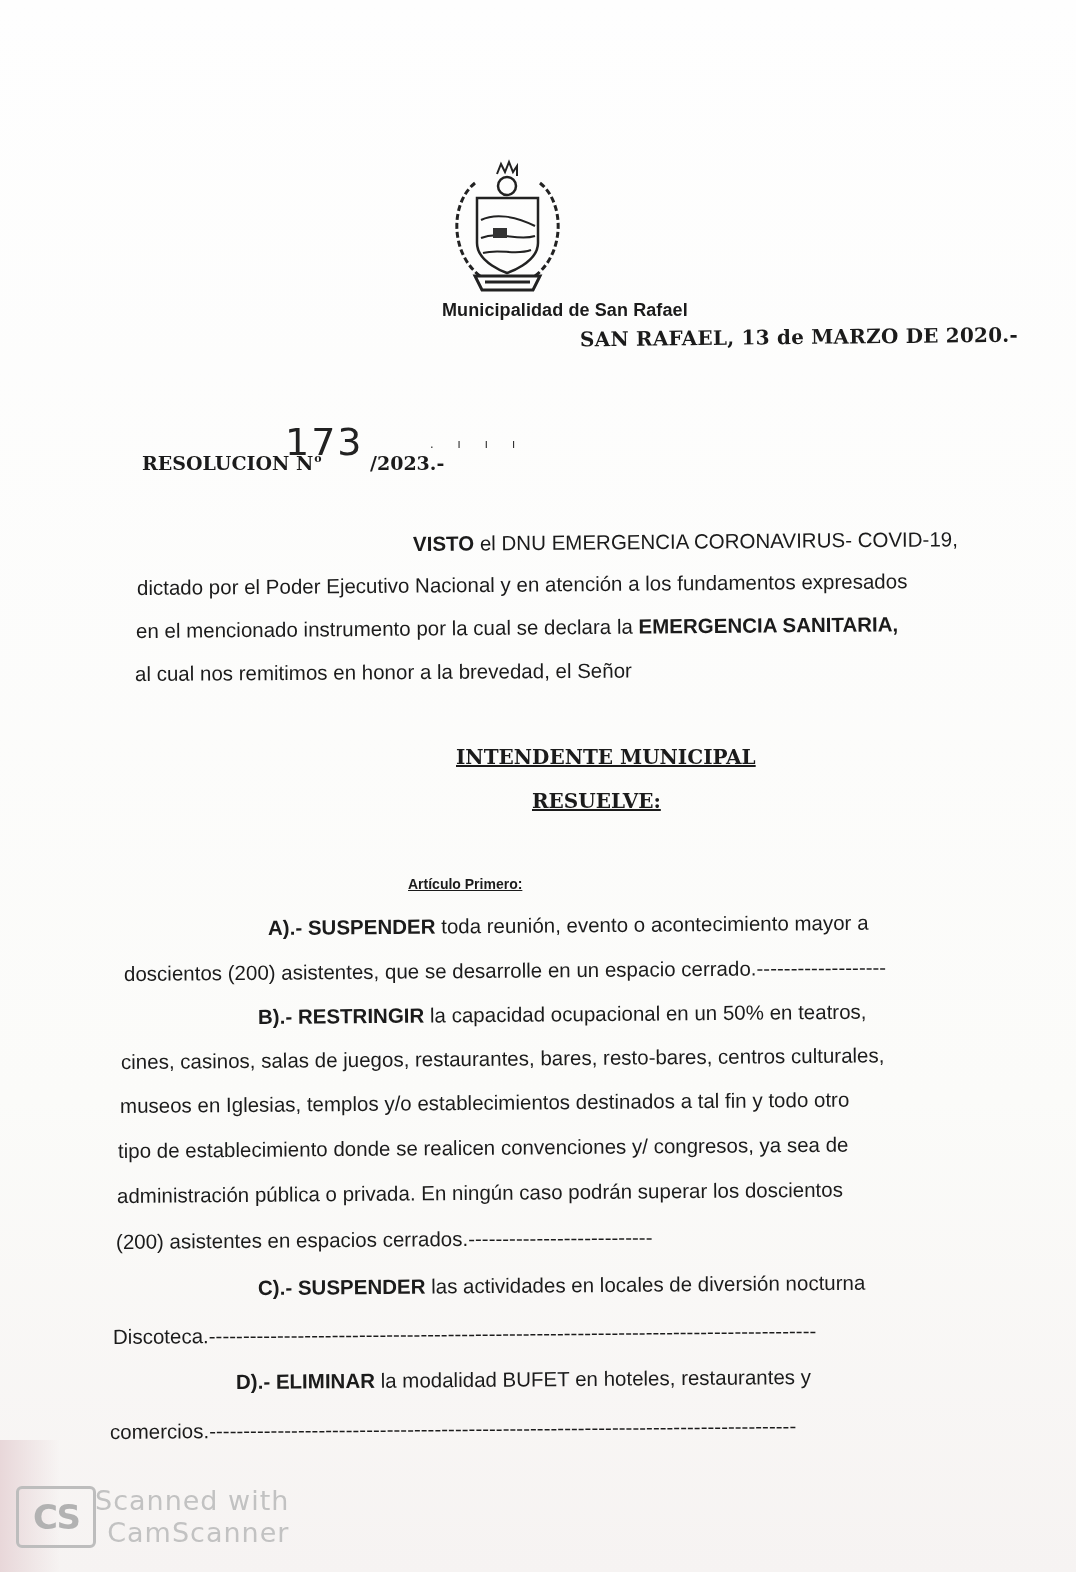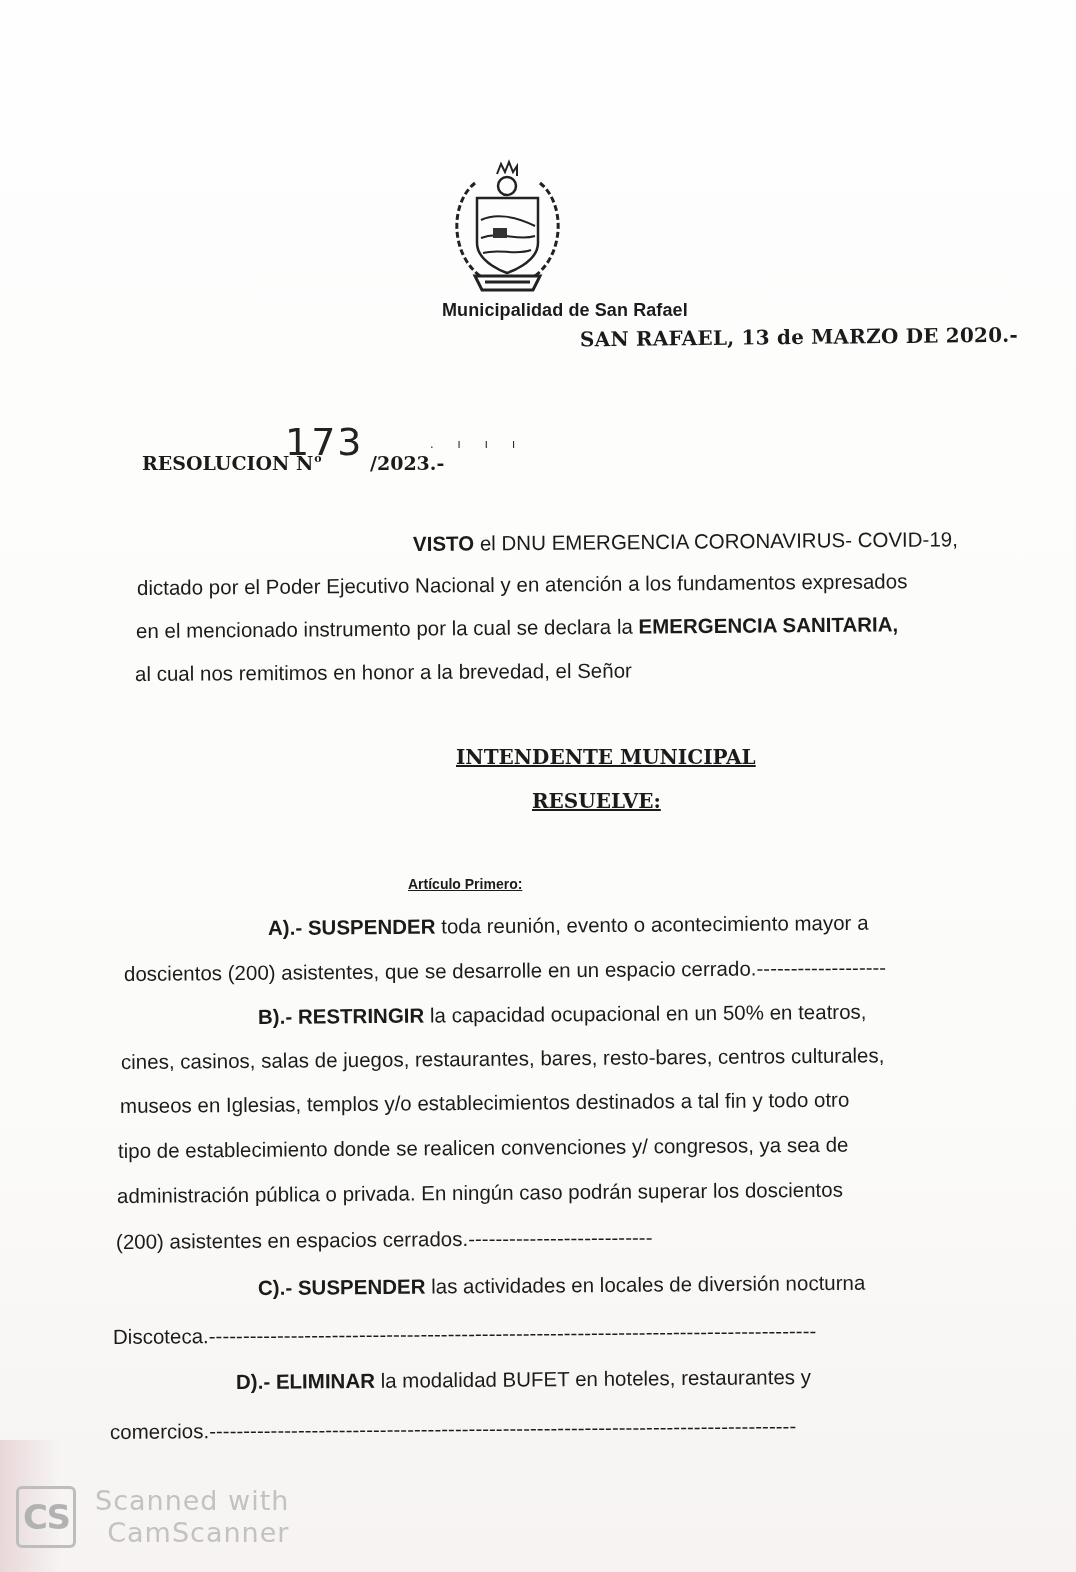--- a/index.html
+++ b/index.html
@@ -49,21 +49,21 @@
   .line b { font-weight: bold; }
   .center-u {
     position: absolute; font-size: 20px; font-weight: bold; text-decoration: underline;
     font-family: "DejaVu Serif", serif; white-space: nowrap; margin-left: 36px;
   }
   .art {
     position: absolute; left: 408px; top: 876px; font-size: 14px; font-weight: bold; text-decoration: underline;
     font-family: "Liberation Sans", sans-serif;
   }
   .cs-logo {
-    position: absolute; left: 16px; top: 1486px; width: 60px; height: 62px;
+    position: absolute; left: 16px; top: 1486px; width: 80px; height: 62px;
     border: 3px solid #bdbdbd; border-radius: 6px; box-sizing: border-box;
     color: #b2b2b2; font-weight: bold; font-size: 34px; text-align: center; line-height: 56px;
     font-family: "DejaVu Sans", sans-serif; letter-spacing: -2px;
   }
   .cs-text {
     position: absolute; left: 95px; top: 1485px; font-size: 27px; color: #c2c2c2;
     font-family: "DejaVu Sans", sans-serif; line-height: 32px; letter-spacing: 1px; text-align: right;
   }
 </style>
 </head>

